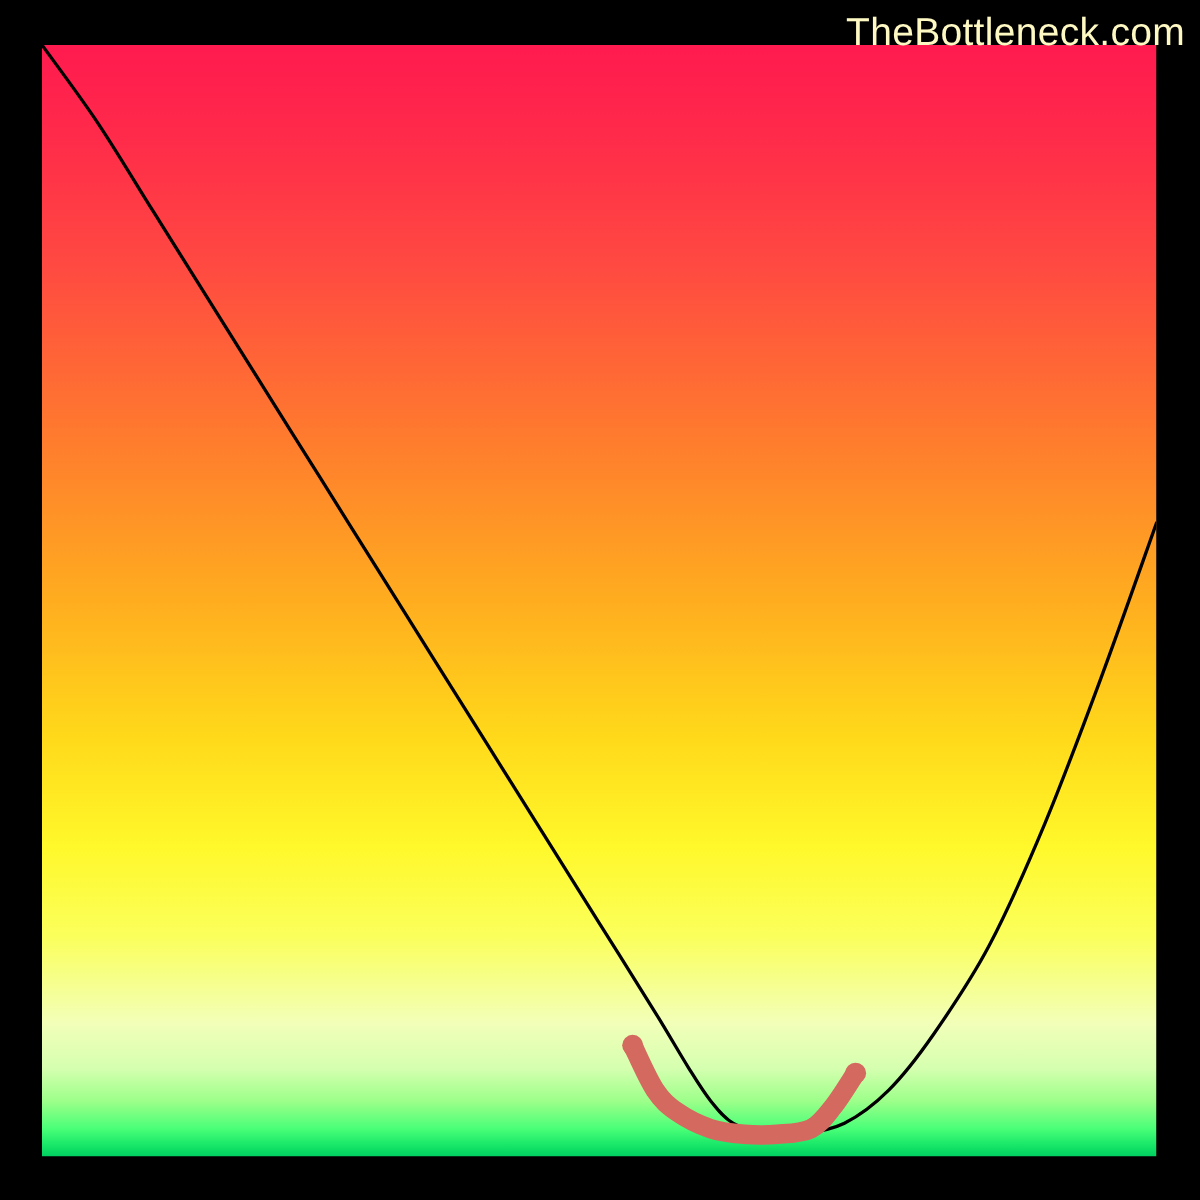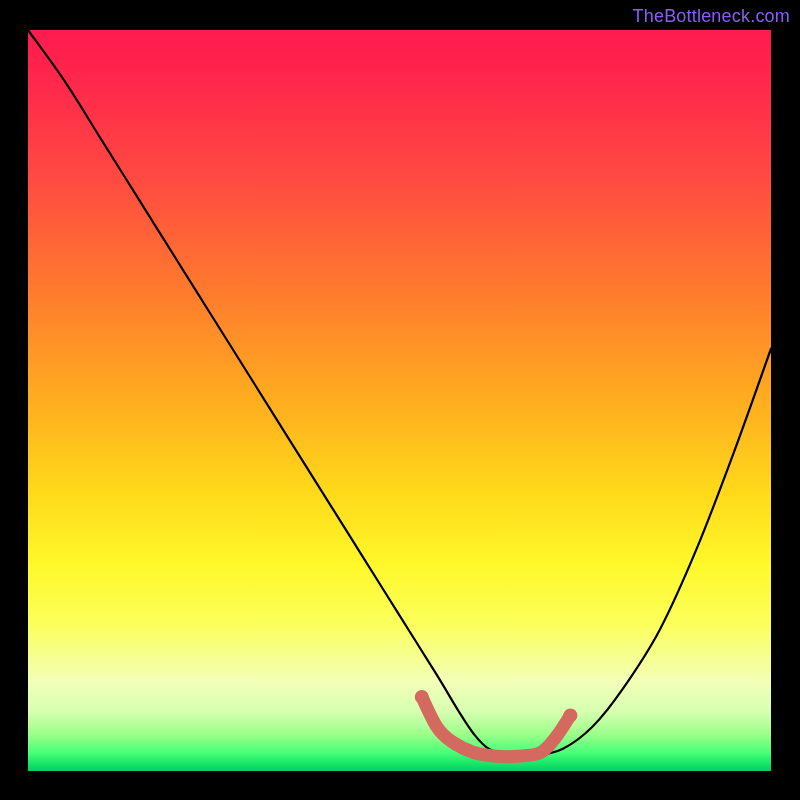--- a/index.html
+++ b/index.html
@@ -14,22 +14,22 @@
   .frame {
     position: relative;
     width: 800px;
     height: 800px;
     background: #000;
   }
   .attribution {
     position: absolute;
     top: 6px;
     right: 10px;
-    color: #8b5cf6;
-    font-size: 18px;
+    color: #fef9c3;
+    font-size: 26px;
     font-weight: 500;
     letter-spacing: 0.2px;
     z-index: 3;
   }
   .plot-area {
     position: absolute;
     left: 28px;
     top: 30px;
     width: 743px;
     height: 741px;

